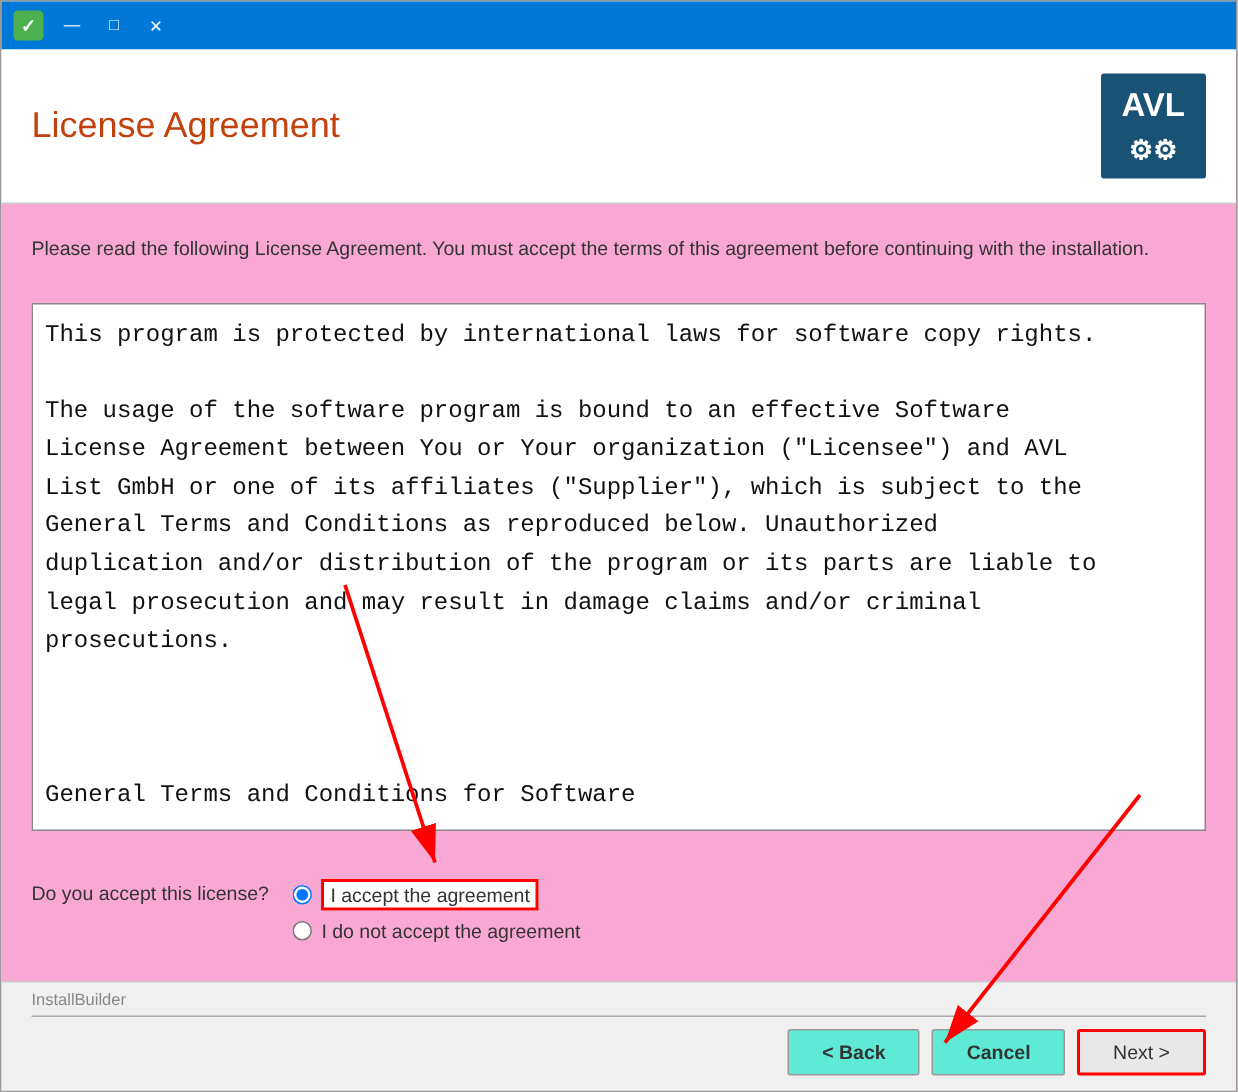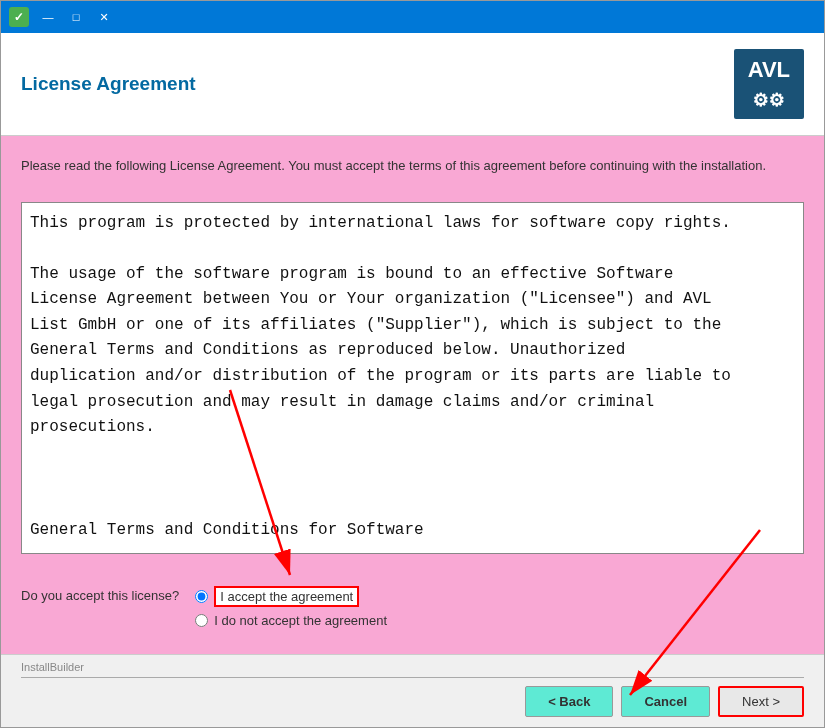--- a/index.html
+++ b/index.html
@@ -73,23 +73,23 @@
       background: white;
       padding: 16px 20px;
       display: flex;
       align-items: center;
       justify-content: space-between;
       border-bottom: 1px solid #ccc;
       flex-shrink: 0;
     }
 
     .header-title {
-      font-size: 19px;
-      font-weight: bold;
-      color: #0369a1;
+      font-size: 24px;
+      font-weight: normal;
+      color: #c2410c;
     }
 
     .avl-logo {
       background: #1a5276;
       color: white;
       padding: 8px 14px;
       font-size: 22px;
       font-weight: bold;
       display: flex;
       align-items: center;

